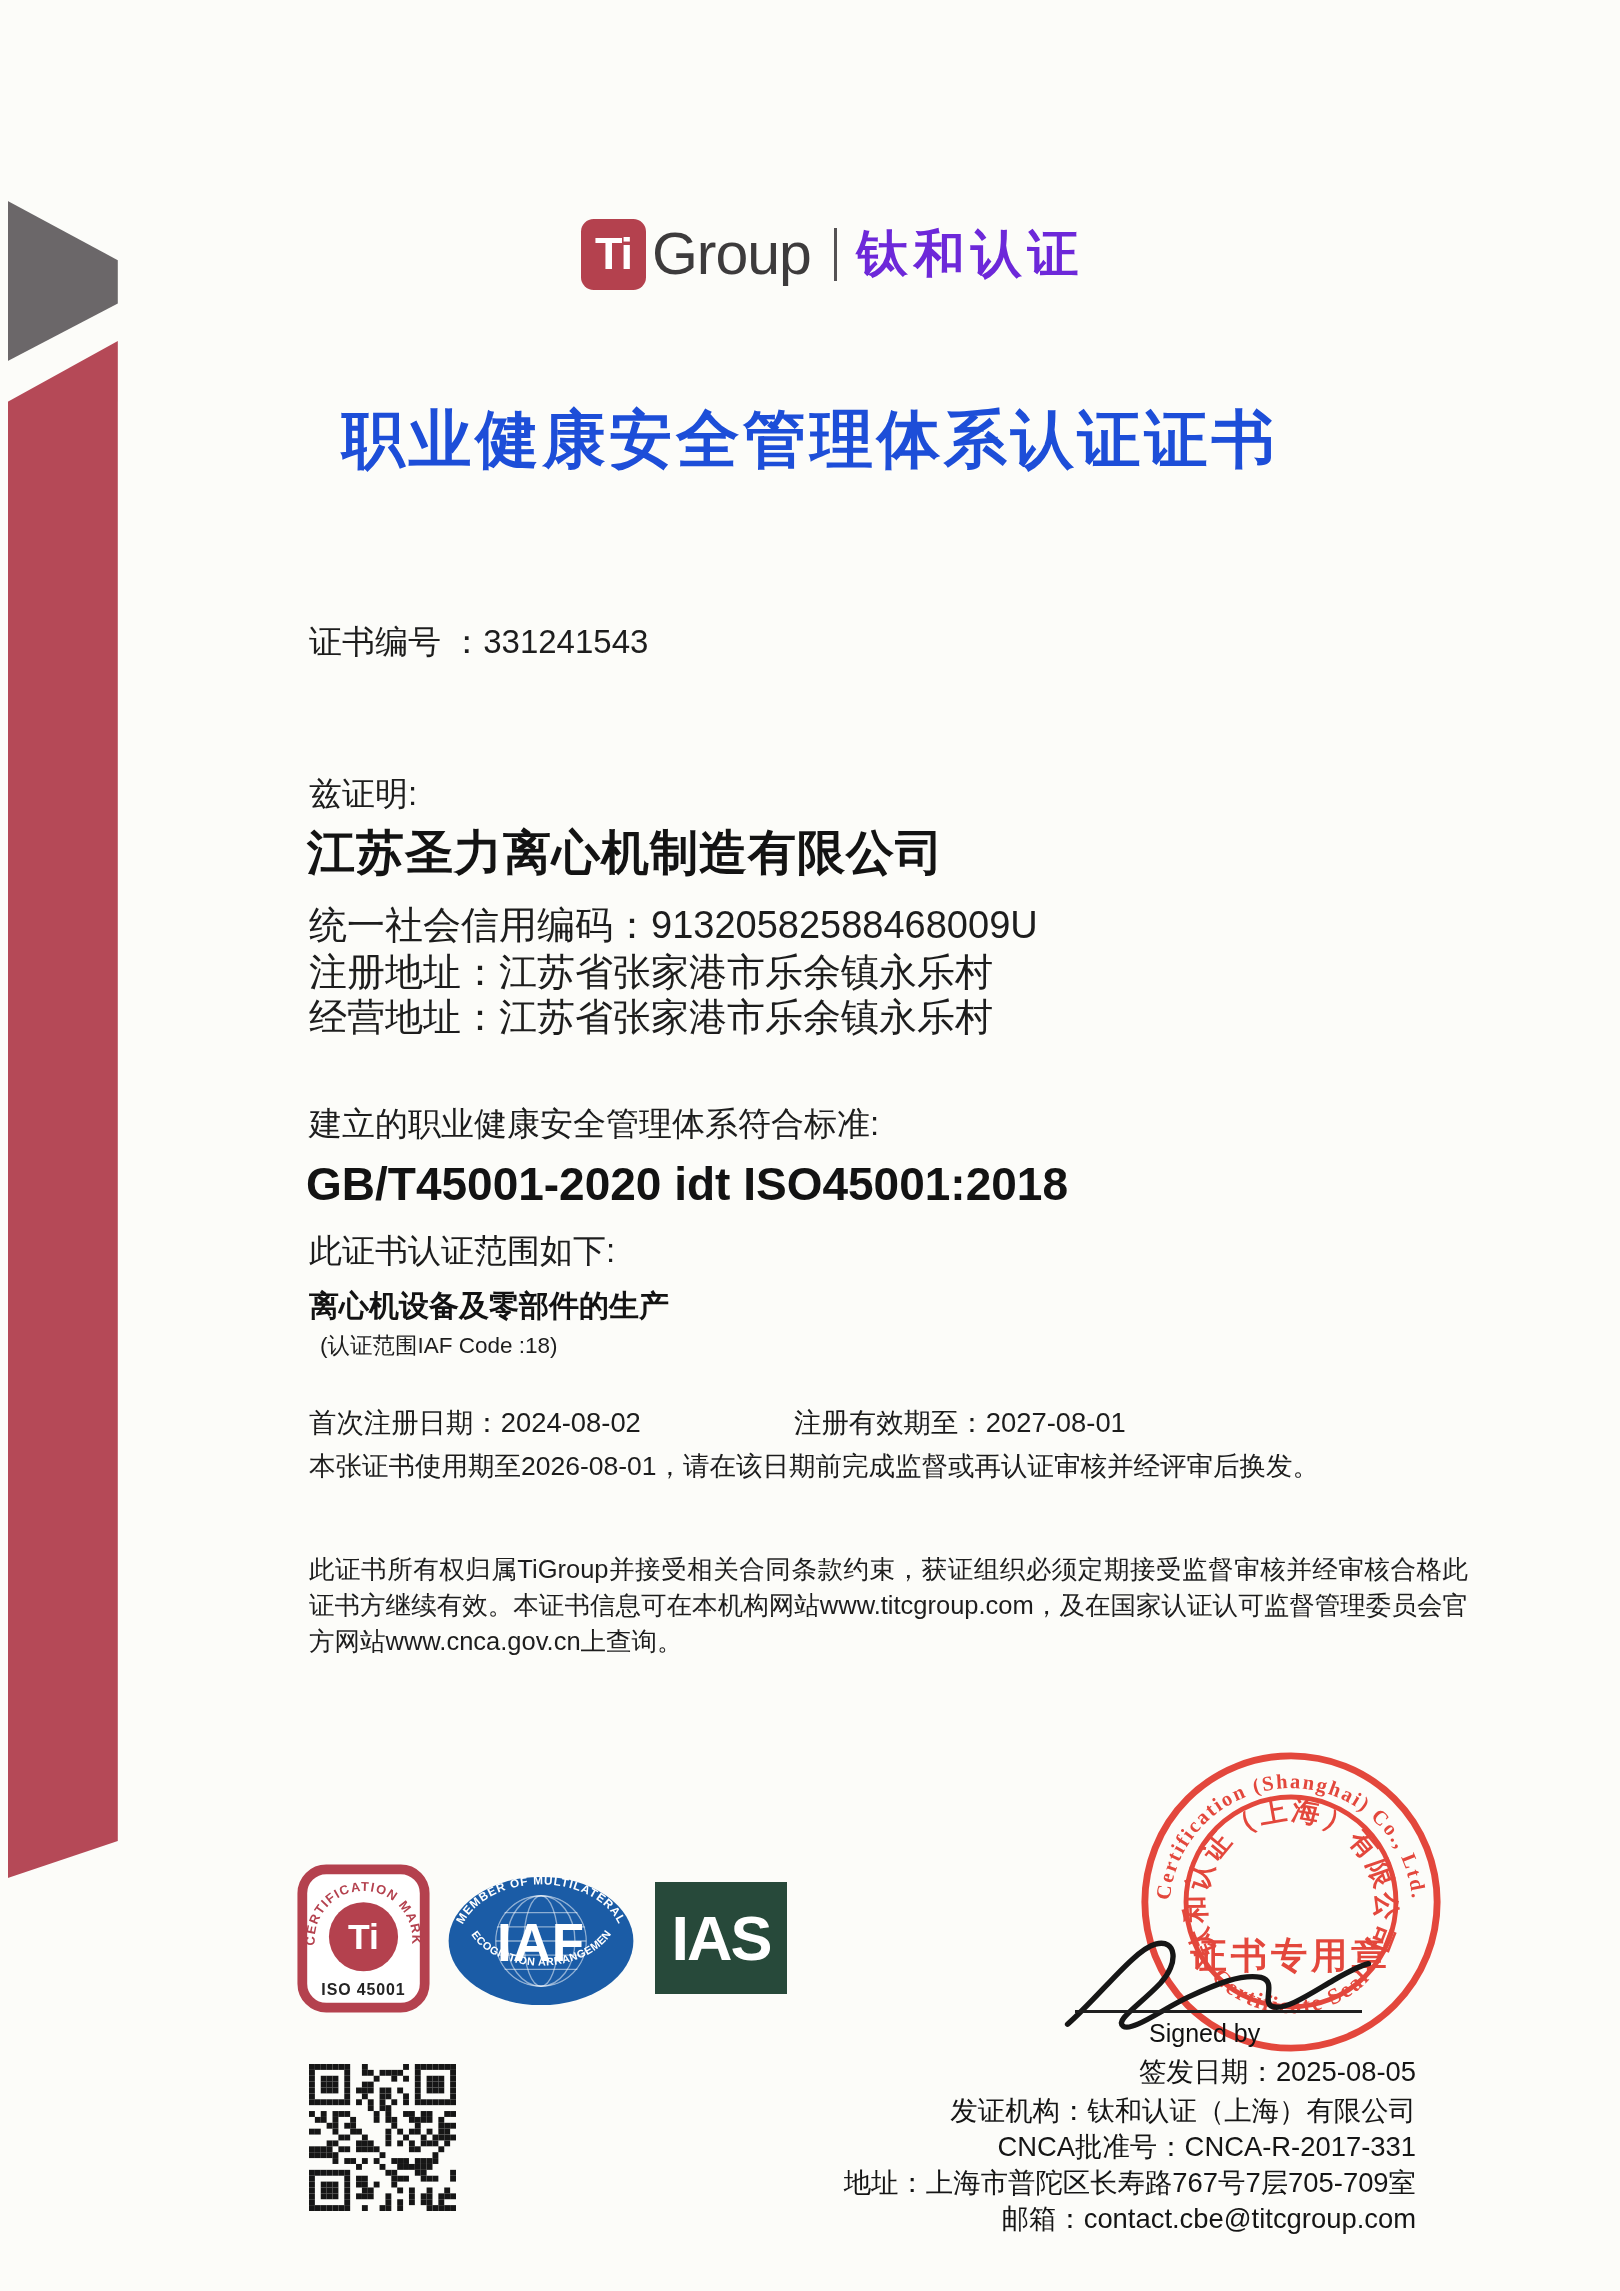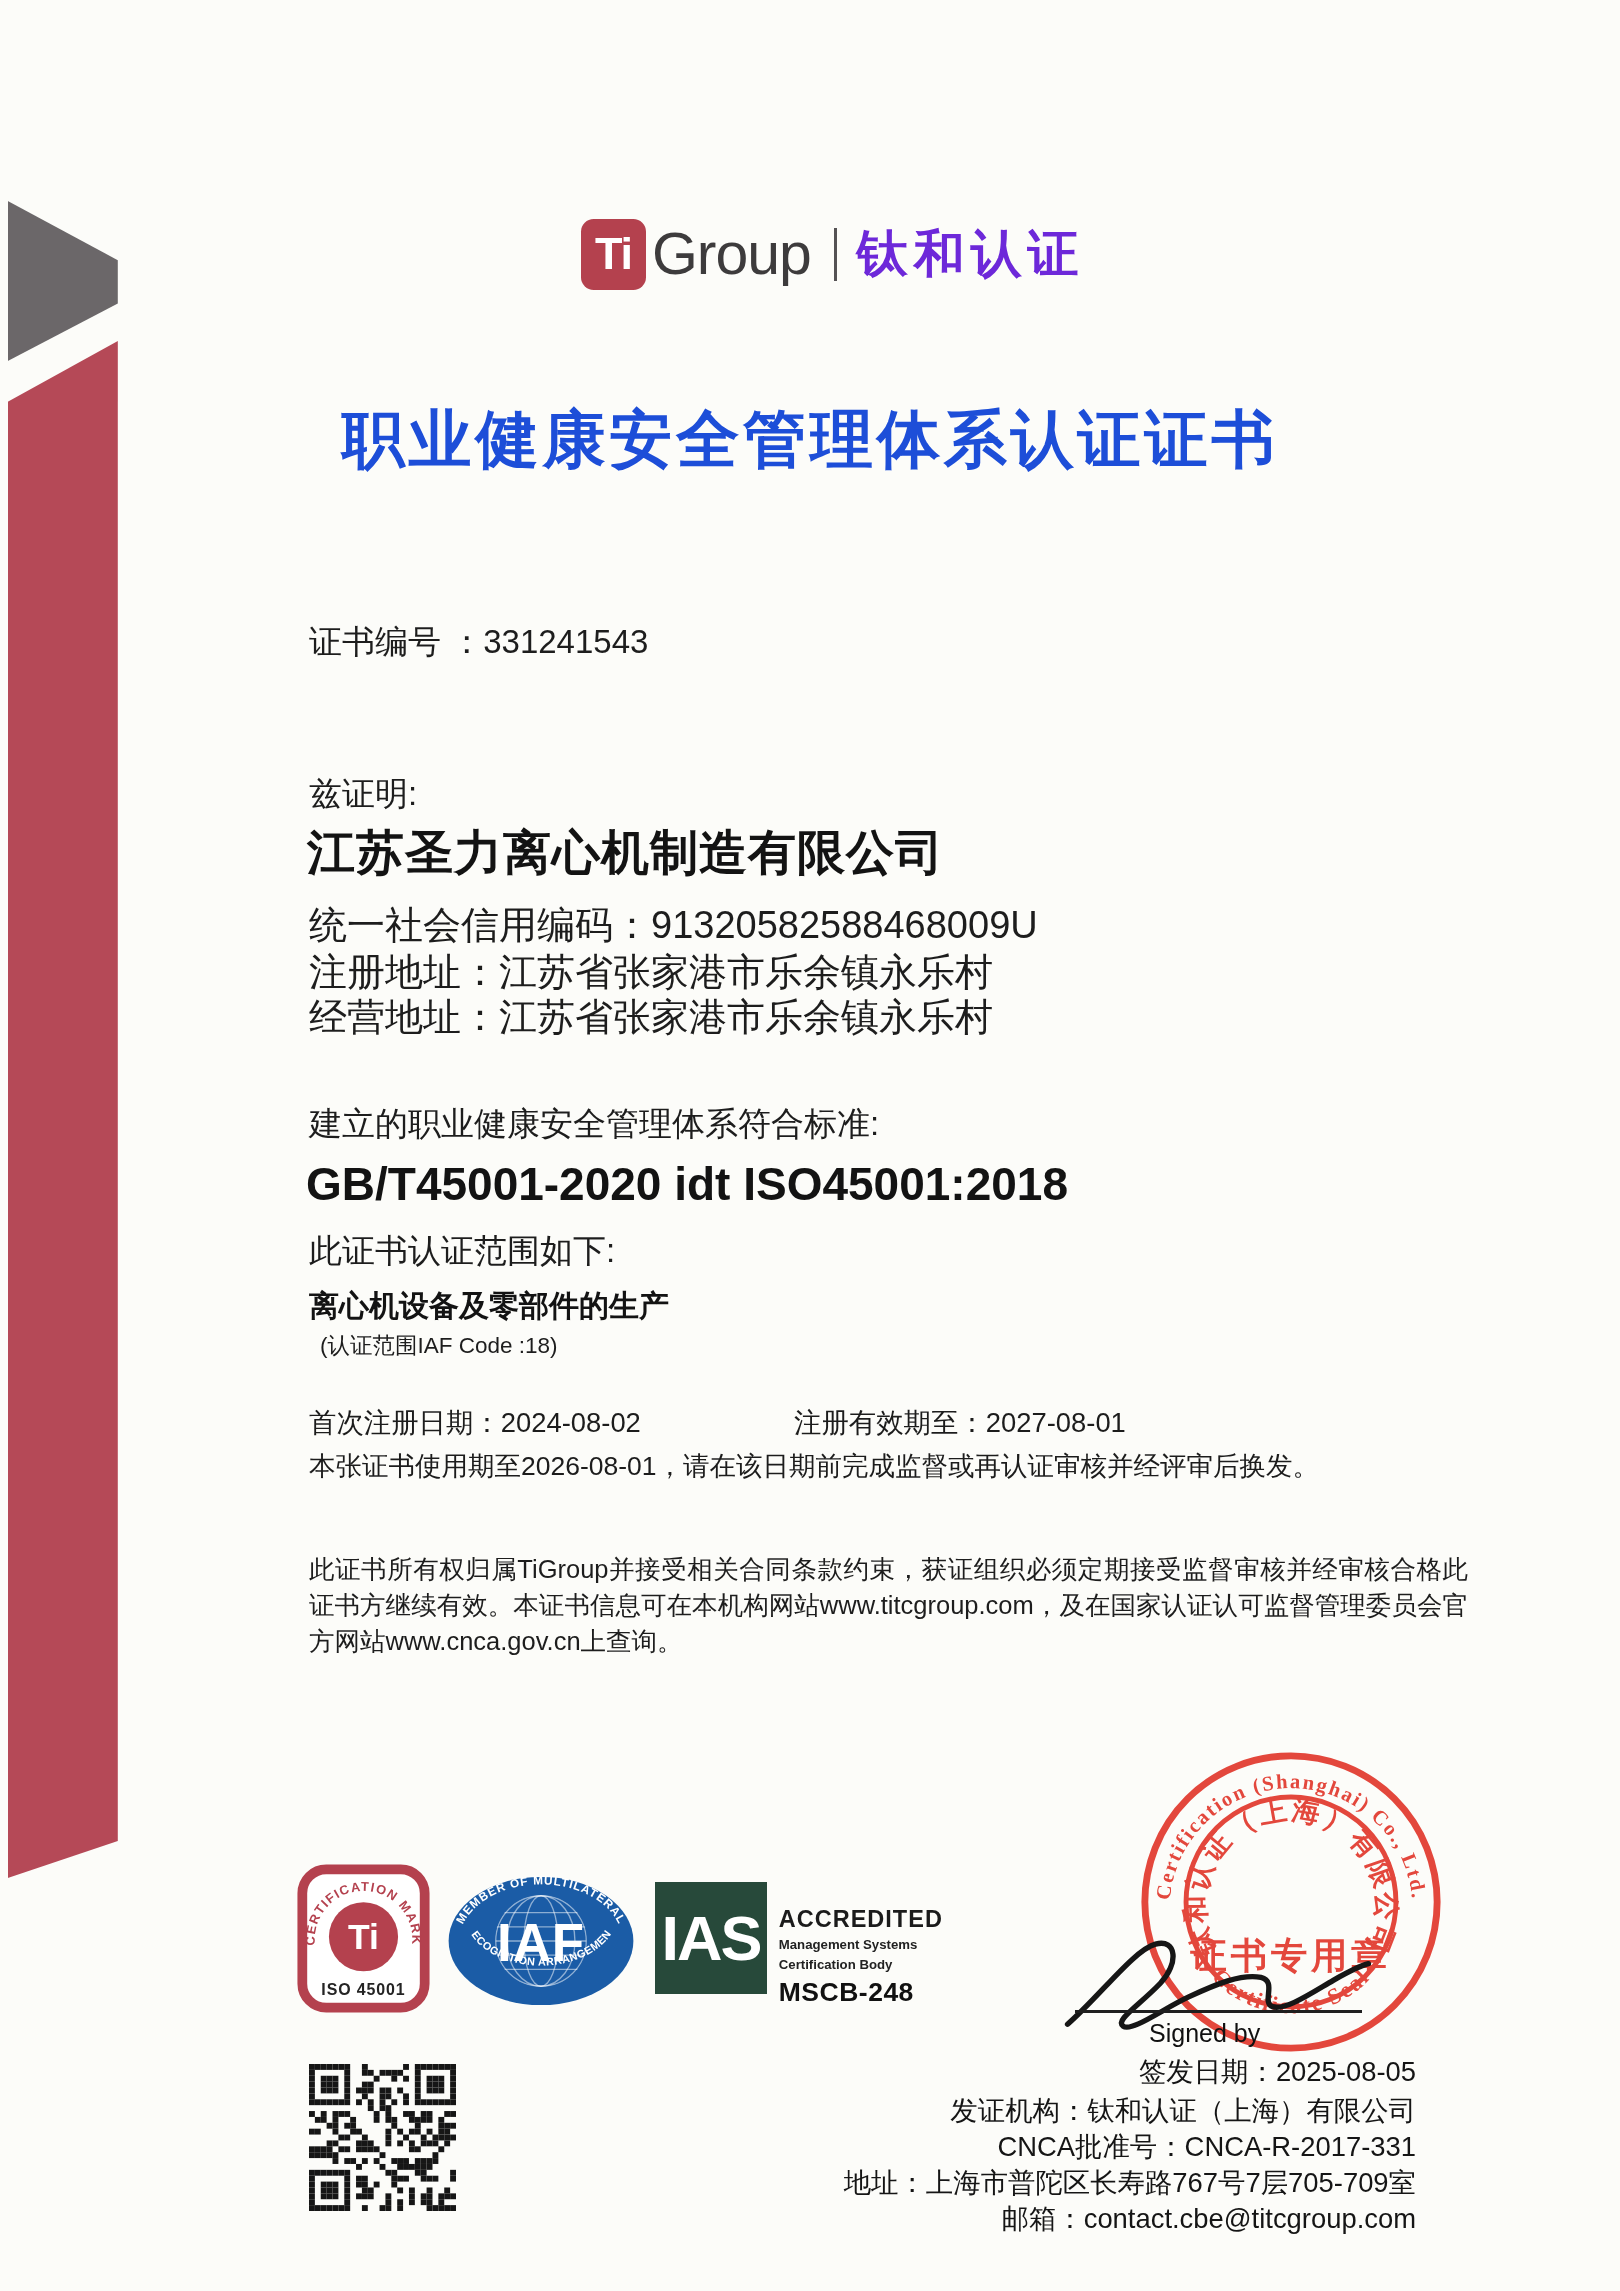--- a/index.html
+++ b/index.html
@@ -56,21 +56,21 @@
   .legal{
     left:309px;top:1551px;width:1159px;font-size:25.5px;line-height:36px;
     text-align:justify;color:#1d1d1d;
   }
 
   
   .ti-badge{left:297px;top:1864px;}
   .iaf-badge{left:444px;top:1875px;}
   .ias-badge{left:655px;top:1882px;display:flex;align-items:flex-start;}
   .ias-box{
-    width:112px;height:112px;background:#27493a;display:flex;align-items:center;justify-content:center;
+    width:132px;height:112px;background:#27493a;display:flex;align-items:center;justify-content:center;
     color:#fff;font-size:63px;font-weight:800;letter-spacing:-2px;
   }
   .ias-text{margin-left:11.8px;padding-top:25.5px;line-height:1;}
   .ias-l1{font-size:23.5px;font-weight:700;color:#1b1b1b;letter-spacing:1px;}
   .ias-l2,.ias-l3{font-size:13.2px;font-weight:700;color:#222;margin-top:6.9px;}
   .ias-l4{font-size:26.5px;font-weight:800;color:#111;margin-top:7.8px;letter-spacing:0.5px;}
 
   .qr{left:309px;top:2064px;}
 
   
@@ -180,26 +180,20 @@
   </text>
   <text x="100" y="91" text-anchor="middle" font-size="56" font-weight="bold" fill="#ffffff" letter-spacing="1" font-family="Liberation Sans, sans-serif">IAF</text>
   <text font-size="11.5" font-weight="bold" fill="#ffffff" letter-spacing="0.5" text-anchor="middle" font-family="Liberation Sans, sans-serif">
     <textPath href="#iafBottom" startOffset="50%">RECOGNITION ARRANGEMENT</textPath>
   </text>
 </svg>
 
 <div class="abs ias-badge">
   <div class="ias-box">
     <span>IAS</span>
-  </div>
-  <div class="ias-text">
-    <div class="ias-l1">ACCREDITED</div>
-    <div class="ias-l2">Management Systems</div>
-    <div class="ias-l3">Certification Body</div>
-    <div class="ias-l4">MSCB-248</div>
   </div>
 </div>
 
 <svg id="qr" class="abs qr" width="147" height="147" viewBox="0 0 150 150">
     <g fill="#161616">
       <rect x="0" y="0" width="6" height="6"></rect>
       <rect x="6" y="0" width="6" height="6"></rect>
       <rect x="12" y="0" width="6" height="6"></rect>
       <rect x="18" y="0" width="6" height="6"></rect>
       <rect x="24" y="0" width="6" height="6"></rect>

